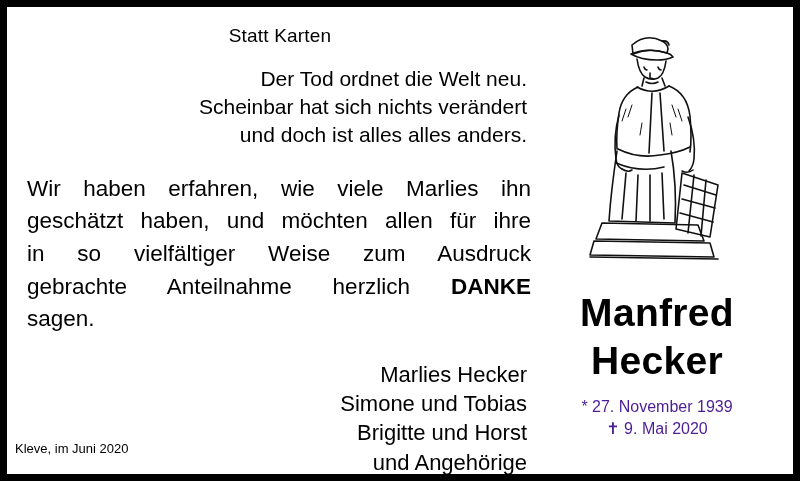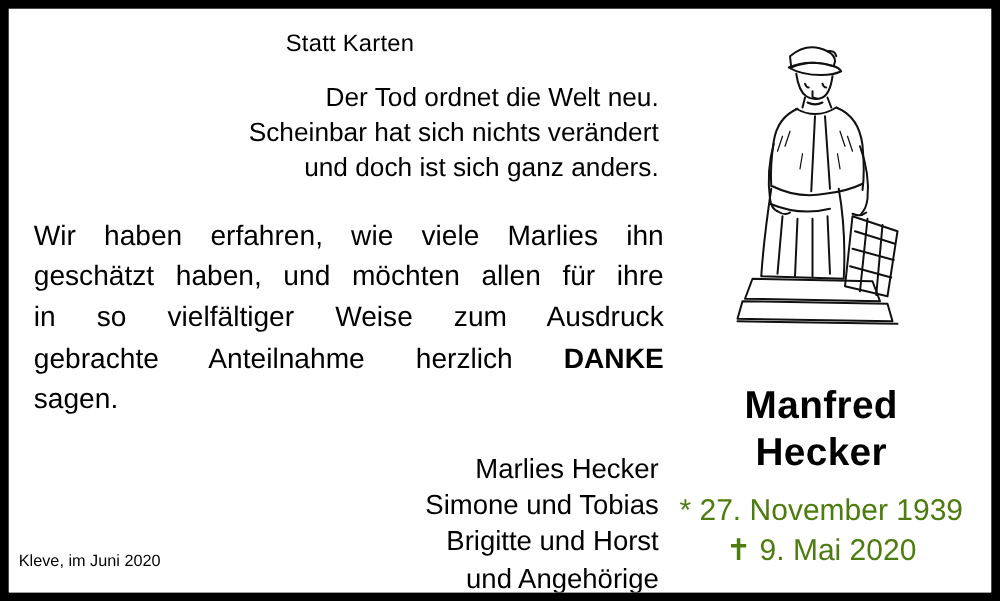--- a/index.html
+++ b/index.html
@@ -110,51 +110,51 @@
     margin: 0 auto;
   }
   .figure-wrap svg {
     position: absolute;
     left: 50%;
     transform: translateX(-50%);
     top: 8px;
   }
 
   .deceased-name {
-    margin-top: 20px;
-    font-size: 31px;
+    margin-top: 4px;
+    font-size: 39px;
     font-weight: bold;
     line-height: 1.22;
     color: #000;
     letter-spacing: 0.3px;
   }
   .deceased-name span { display: block; }
 
   .dates {
     margin-top: 12px;
-    font-size: 24px;
+    font-size: 16px;
     line-height: 1.35;
-    color: #4d7c0f;
+    color: #4c1d95;
   }
   .dates span { display: block; }
 </style>
 </head>
 <body>
 
 <div class="card">
   <div class="inner">
 
     <div class="left-col">
 
       <div class="statt-karten">Statt Karten</div>
 
       <div class="quote">
         <span class="qline">Der Tod ordnet die Welt neu.</span>
         <span class="qline">Scheinbar hat sich nichts verändert</span>
-        <span class="qline">und doch ist sich ganz anders.</span>
+        <span class="qline">und doch ist alles alles anders.</span>
       </div>
 
       <div class="body-text">
         <span class="bline">Wir haben erfahren, wie viele Marlies ihn</span>
         <span class="bline">geschätzt haben, und möchten allen für ihre</span>
         <span class="bline">in so vielfältiger Weise zum Ausdruck</span>
         <span class="bline"><span>gebrachte Anteilnahme herzlich </span><b class="danke">DANKE</b></span>
         <span class="bline last">sagen.</span>
       </div>
 

